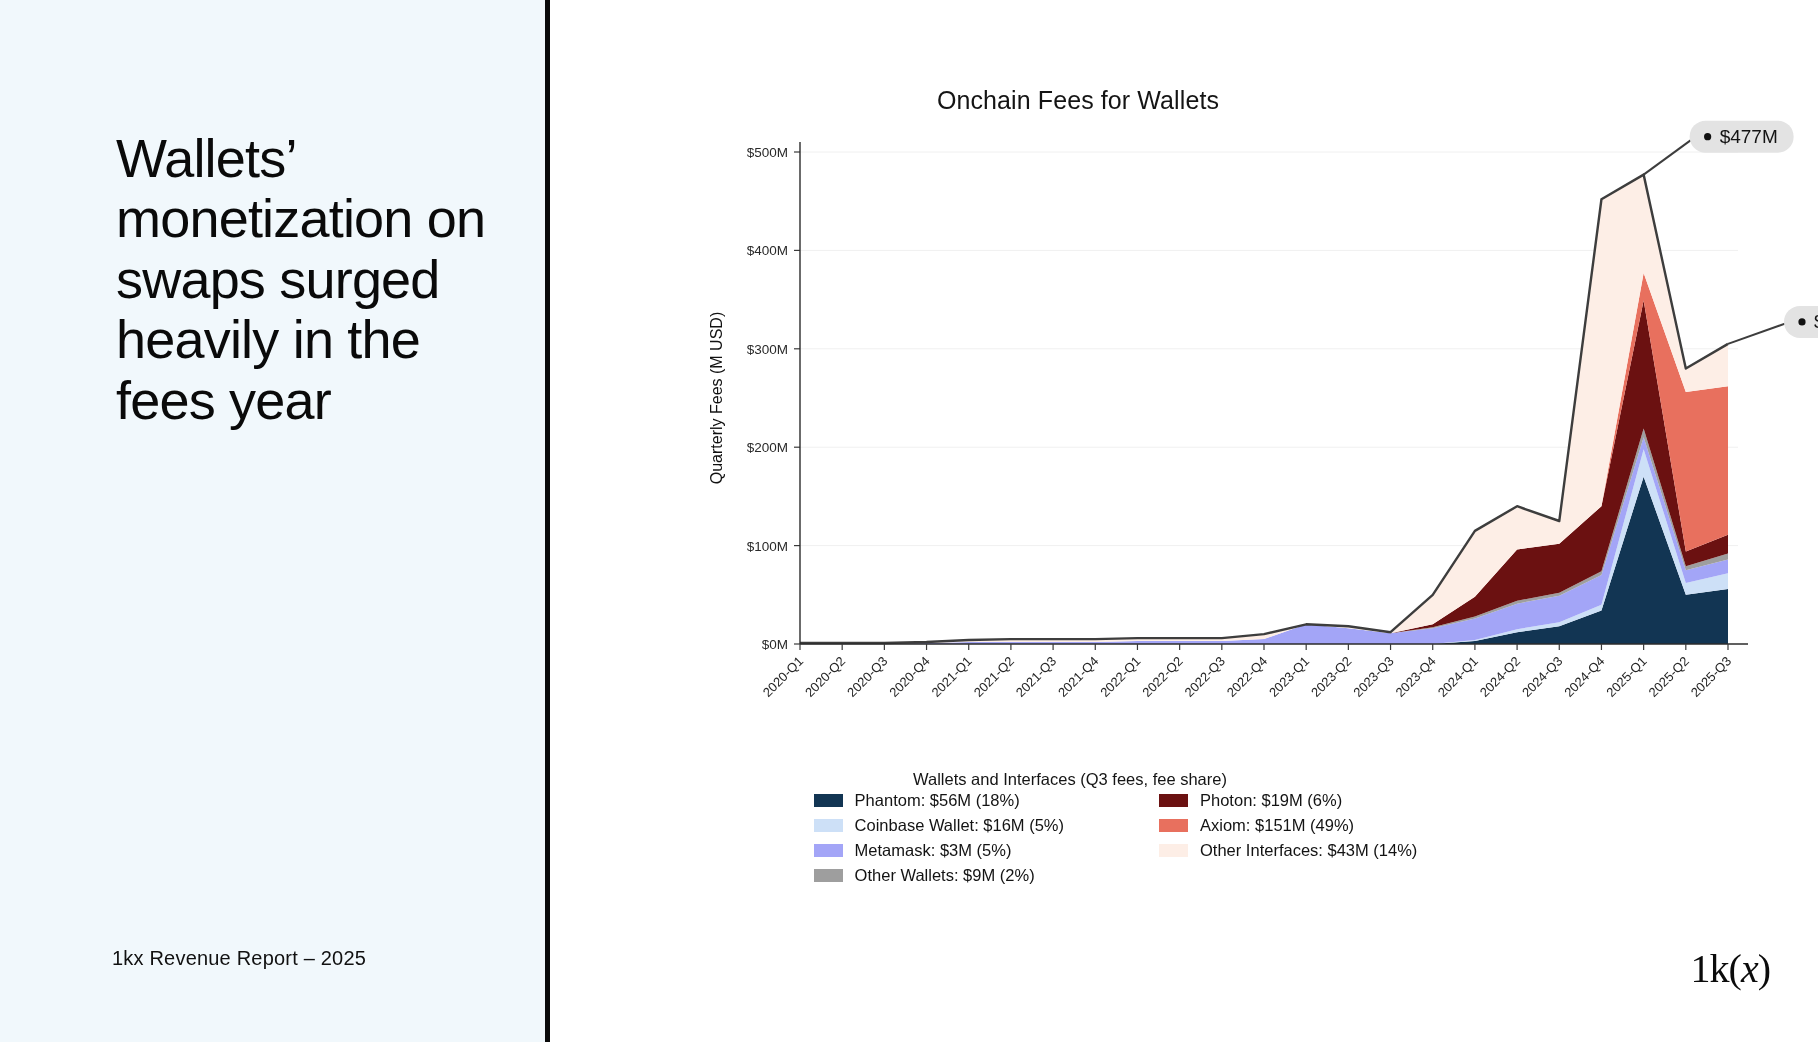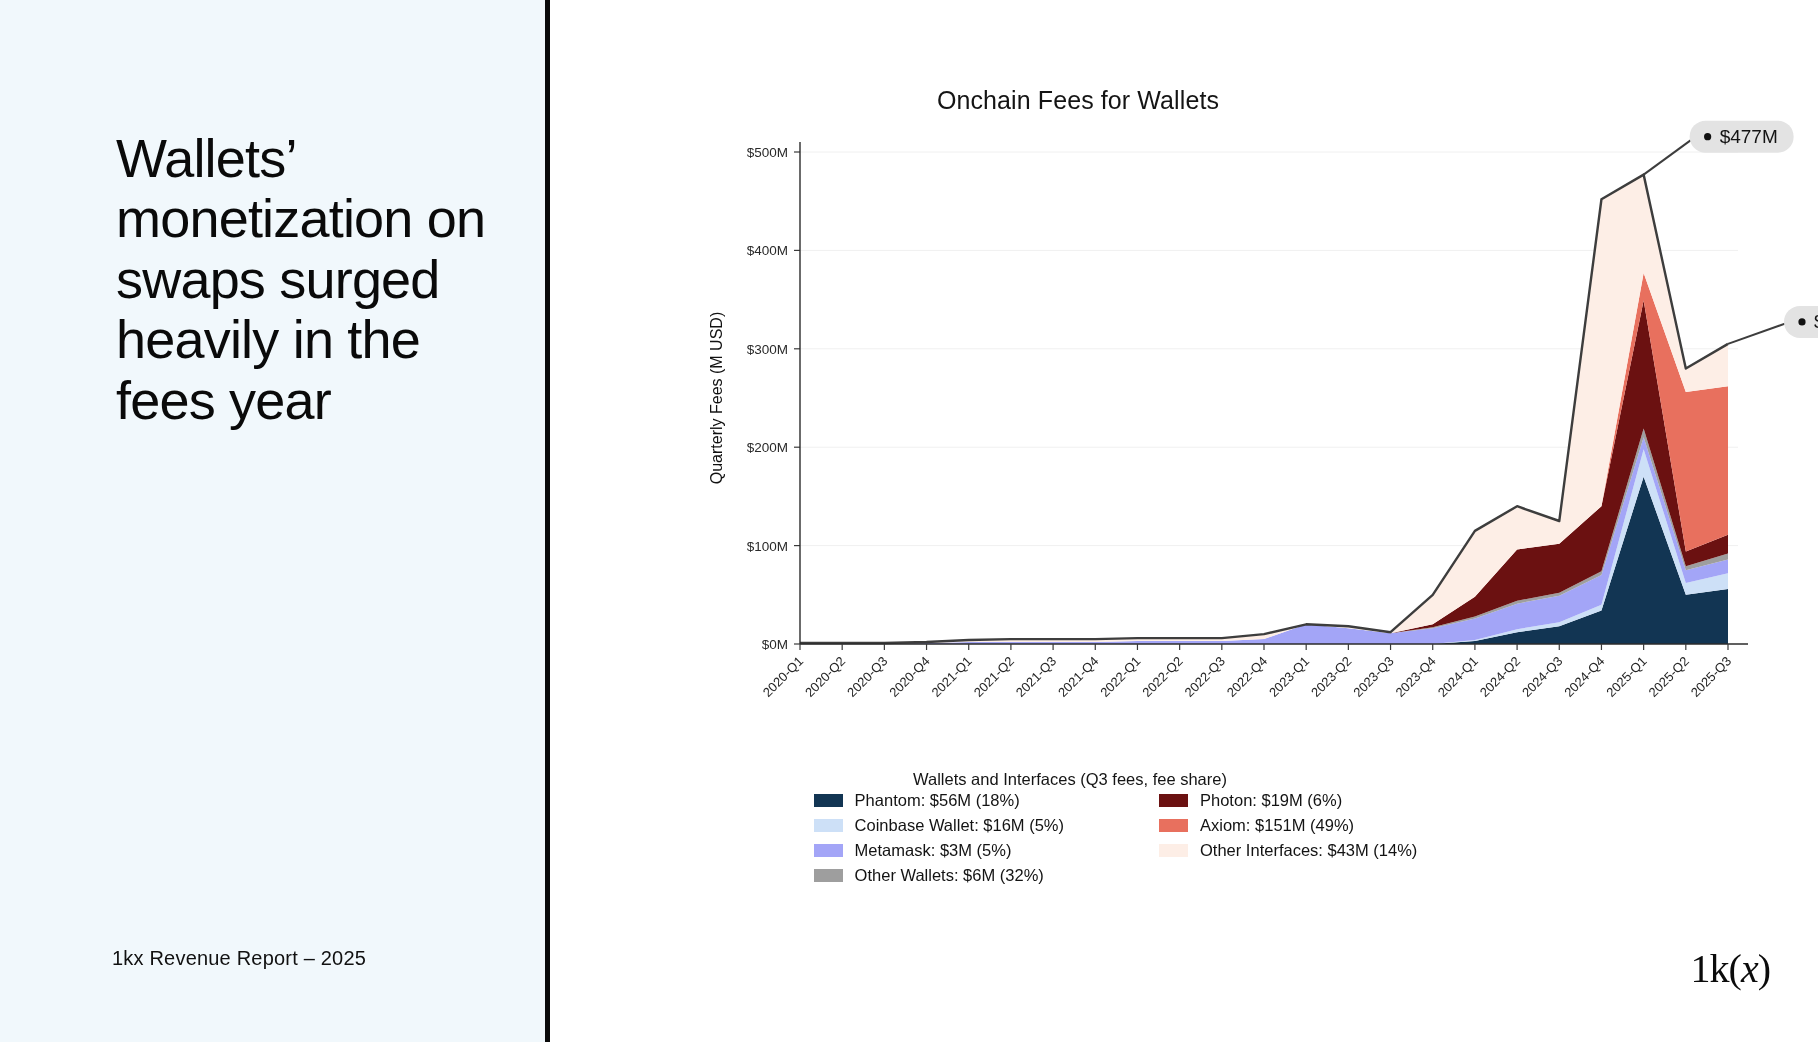--- a/index.html
+++ b/index.html
@@ -247,21 +247,21 @@
             <div class="legend-item">
               <span class="legend-swatch" style="background: rgb(205, 224, 247);"></span>
               <span class="legend-label">Coinbase Wallet: $16M (5%)</span>
             </div>
             <div class="legend-item">
               <span class="legend-swatch" style="background: rgb(163, 165, 247);"></span>
               <span class="legend-label">Metamask: $3M (5%)</span>
             </div>
             <div class="legend-item">
               <span class="legend-swatch" style="background: rgb(158, 158, 158);"></span>
-              <span class="legend-label">Other Wallets: $6M (32%)</span>
+              <span class="legend-label">Other Wallets: $9M (2%)</span>
             </div>
           </div>
         <div class="legend-col" id="legend-col-right">
             <div class="legend-item">
               <span class="legend-swatch" style="background: rgb(107, 17, 17);"></span>
               <span class="legend-label">Photon: $19M (6%)</span>
             </div>
             <div class="legend-item">
               <span class="legend-swatch" style="background: rgb(232, 112, 94);"></span>
               <span class="legend-label">Axiom: $151M (49%)</span>

